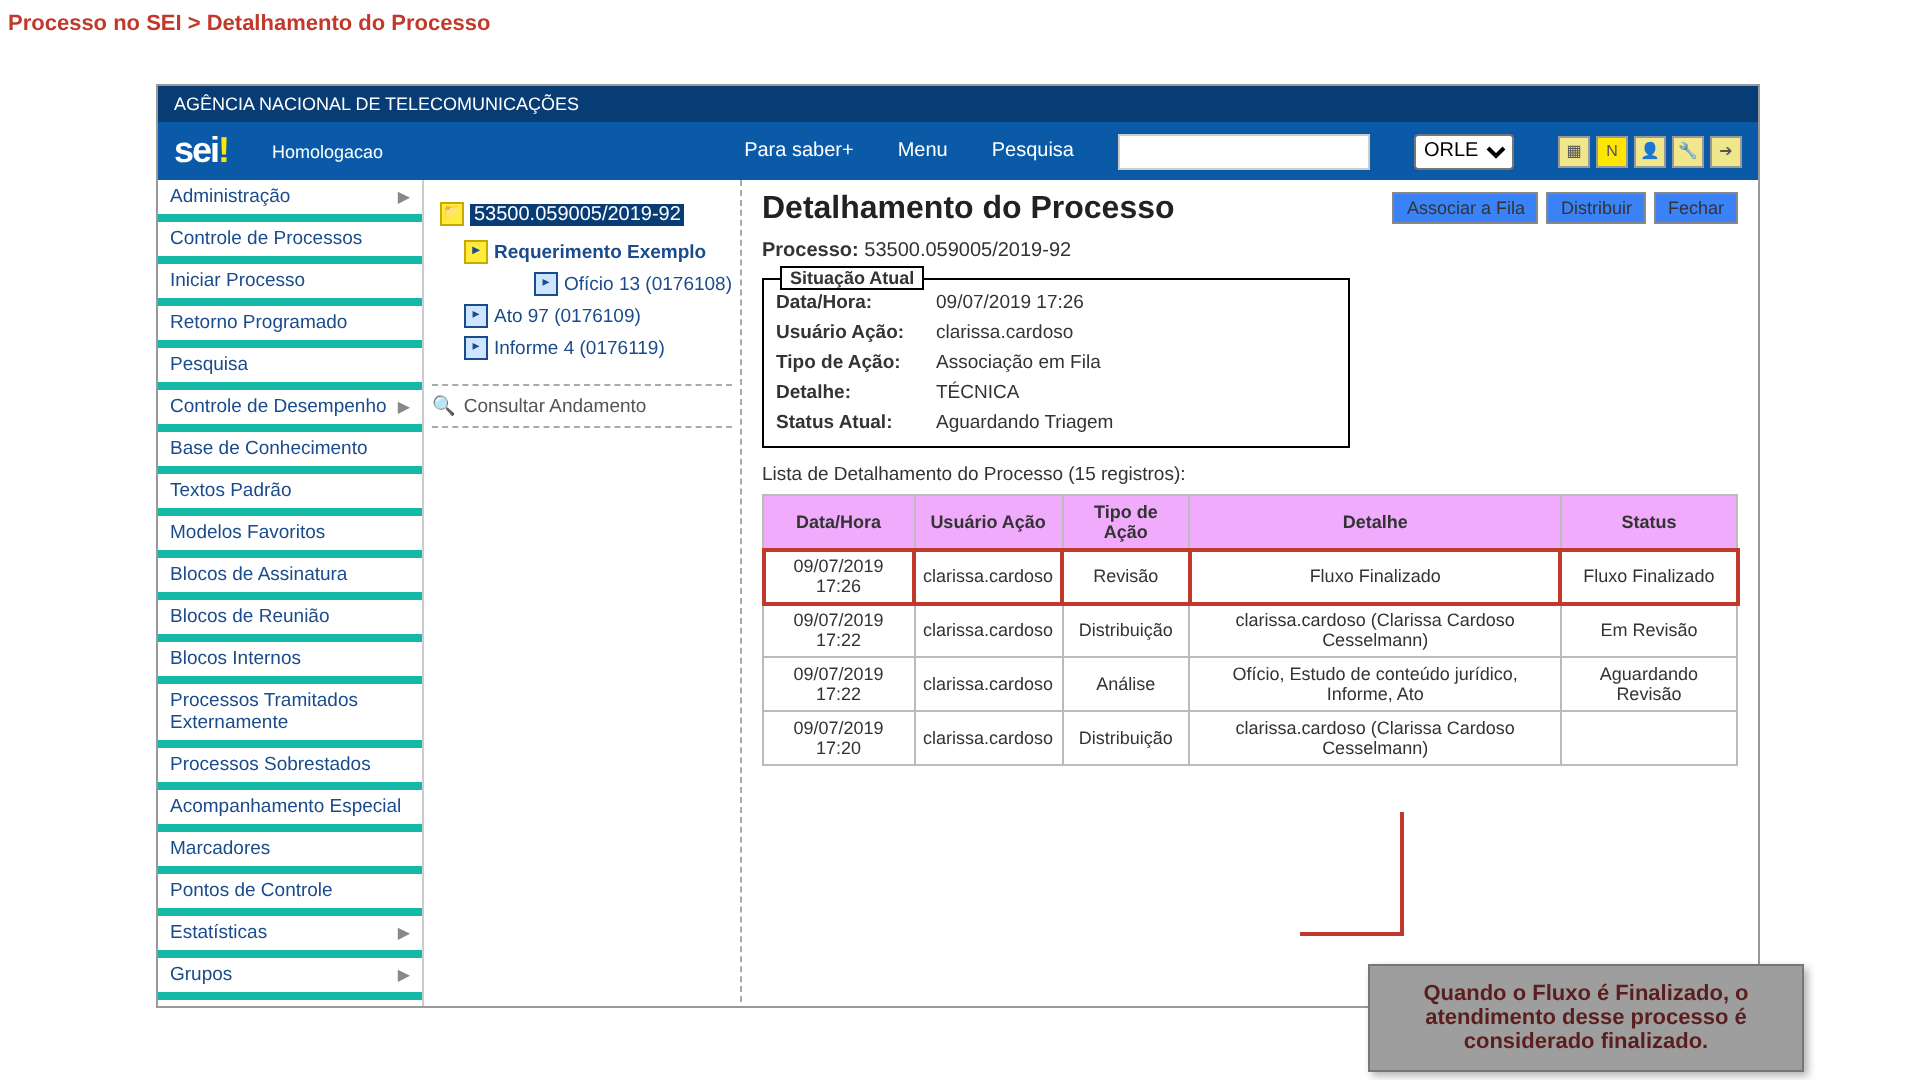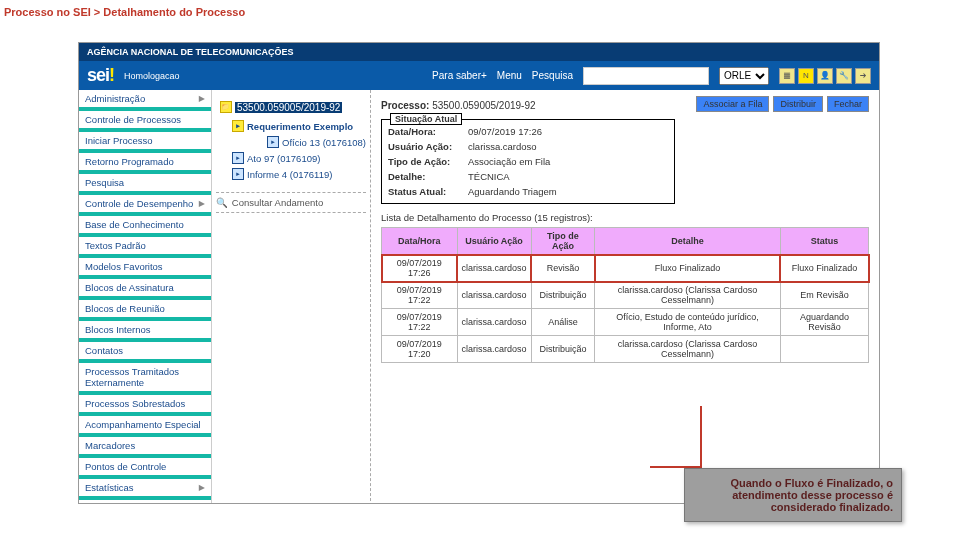--- a/index.html
+++ b/index.html
@@ -1,20 +1,20 @@
 <!DOCTYPE html>
 <html><head>
 <meta charset="utf-8">
 <style>
 body{margin:0;font-family:Arial,sans-serif;font-size:10px;background:#fff;color:#333}
 .slide{width:960px;height:540px;position:relative}
 .crumb{color:#c0392b;font-size:11px;font-weight:bold;padding:6px 4px}
 .shot{position:absolute;left:78px;top:42px;width:800px;height:460px;border:1px solid #999;background:#fff;overflow:hidden}
-.bar-top{background:#083c74;color:#fff;font-size:9px;padding:4px 8px;font-weight:bold}
-.bar-main{background:#0a5aa8;color:#fff;display:flex;align-items:center;padding:4px 8px;gap:10px}
+.bar-top{background:#083c74;color:#fff;font-size:9px;padding:4px 8px;font-weight:normal}
+.bar-main{background:#0a5aa8;color:#fff;display:flex;align-items:center;padding:4px 8px;gap:22px}
 .logo{font-size:18px;font-weight:bold;letter-spacing:-1px}
 .logo .ex{color:#ffe600}
 .env{font-size:9px}
 .flex1{flex:1}
 .top-link{font-size:10px;color:#fff}
 .search{height:16px;width:120px;border:1px solid #ccc;font-size:10px;padding:0 2px}
 .sel{font-size:10px;height:18px}
 .iconrow{display:flex;gap:3px}
 .tic{width:14px;height:14px;background:#f0e68c;border:1px solid #999;display:flex;align-items:center;justify-content:center;font-size:8px;color:#555}
 .body{display:flex;height:calc(100% - 44px)}
@@ -35,21 +35,21 @@
 .proc{font-size:10px;margin:4px 0 8px 0}
 .box{border:1px solid #000;padding:4px 6px;width:280px;position:relative;margin-bottom:8px}
 .box .leg{position:absolute;top:-7px;left:8px;background:#fff;padding:0 4px;border:1px solid #000;font-size:9px;font-weight:bold}
 .row{display:flex;font-size:9.5px;padding:2px 0}
 .row .k{width:80px;font-weight:bold}
 .lst{text-align:left;font-size:9.5px;margin:4px 0}
 table{width:100%;border-collapse:collapse;font-size:9px}
 th,td{border:1px solid #bbb;padding:3px 4px;text-align:center}
 th{background:#f0abfc;font-weight:bold}
 tr.hi td{outline:2px solid #c0392b;outline-offset:-1px}
-.callout{position:absolute;right:58px;bottom:18px;width:200px;background:#9e9e9e;border:1px solid #777;padding:8px;font-size:11px;font-weight:bold;text-align:right;color:#5a1e1e;box-shadow:2px 2px 4px rgba(0,0,0,.3)}
+.callout{position:absolute;right:58px;bottom:4px;width:200px;background:#9e9e9e;border:1px solid #777;padding:8px;font-size:11px;font-weight:bold;text-align:center;color:#5a1e1e;box-shadow:2px 2px 4px rgba(0,0,0,.3)}
 .callout-line{position:absolute;right:258px;bottom:72px;width:50px;height:60px;border-right:2px solid #c0392b;border-bottom:2px solid #c0392b}
 </style>
 </head>
 <body>
 
 <div class="slide">
   <div class="crumb">Processo no SEI &gt; Detalhamento do Processo</div>
 
   <div class="shot">
     <div class="bar-top">AGÊNCIA NACIONAL DE TELECOMUNICAÇÕES</div>
@@ -78,21 +78,20 @@
           <div class="mi">Iniciar Processo</div>
           <div class="mi">Retorno Programado</div>
           <div class="mi">Pesquisa</div>
           <div class="mi">Controle de Desempenho<span class="caret">▶</span></div>
           <div class="mi">Base de Conhecimento</div>
           <div class="mi">Textos Padrão</div>
           <div class="mi">Modelos Favoritos</div>
           <div class="mi">Blocos de Assinatura</div>
           <div class="mi">Blocos de Reunião</div>
           <div class="mi">Blocos Internos</div>
-          <div class="mi">Contatos</div>
           <div class="mi">Processos Tramitados Externamente</div>
           <div class="mi">Processos Sobrestados</div>
           <div class="mi">Acompanhamento Especial</div>
           <div class="mi">Marcadores</div>
           <div class="mi">Pontos de Controle</div>
           <div class="mi">Estatísticas<span class="caret">▶</span></div>
           <div class="mi">Grupos<span class="caret">▶</span></div>
           <div class="mi">Inspeção Administrativa<span class="caret">▶</span></div>
           <div class="mi">Relatórios<span class="caret">▶</span></div>
         </div>
@@ -125,20 +124,21 @@
             <span>Consultar Andamento</span>
           </div>
       </div>
 
       <div class="content">
         <div class="act">
           <span class="btn">Associar a Fila</span>
           <span class="btn">Distribuir</span>
           <span class="btn">Fechar</span>
         </div>
+        <h1 class="pt">Detalhamento do Processo</h1>
         <div class="proc"><b>Processo:</b> <span>53500.059005/2019-92</span></div>
 
         <div class="box">
           <div class="leg">Situação Atual</div>
           <div id="sitrows">
               <div class="row">
                 <span class="k">Data/Hora:</span>
                 <span>09/07/2019 17:26</span>
               </div>
               <div class="row">

